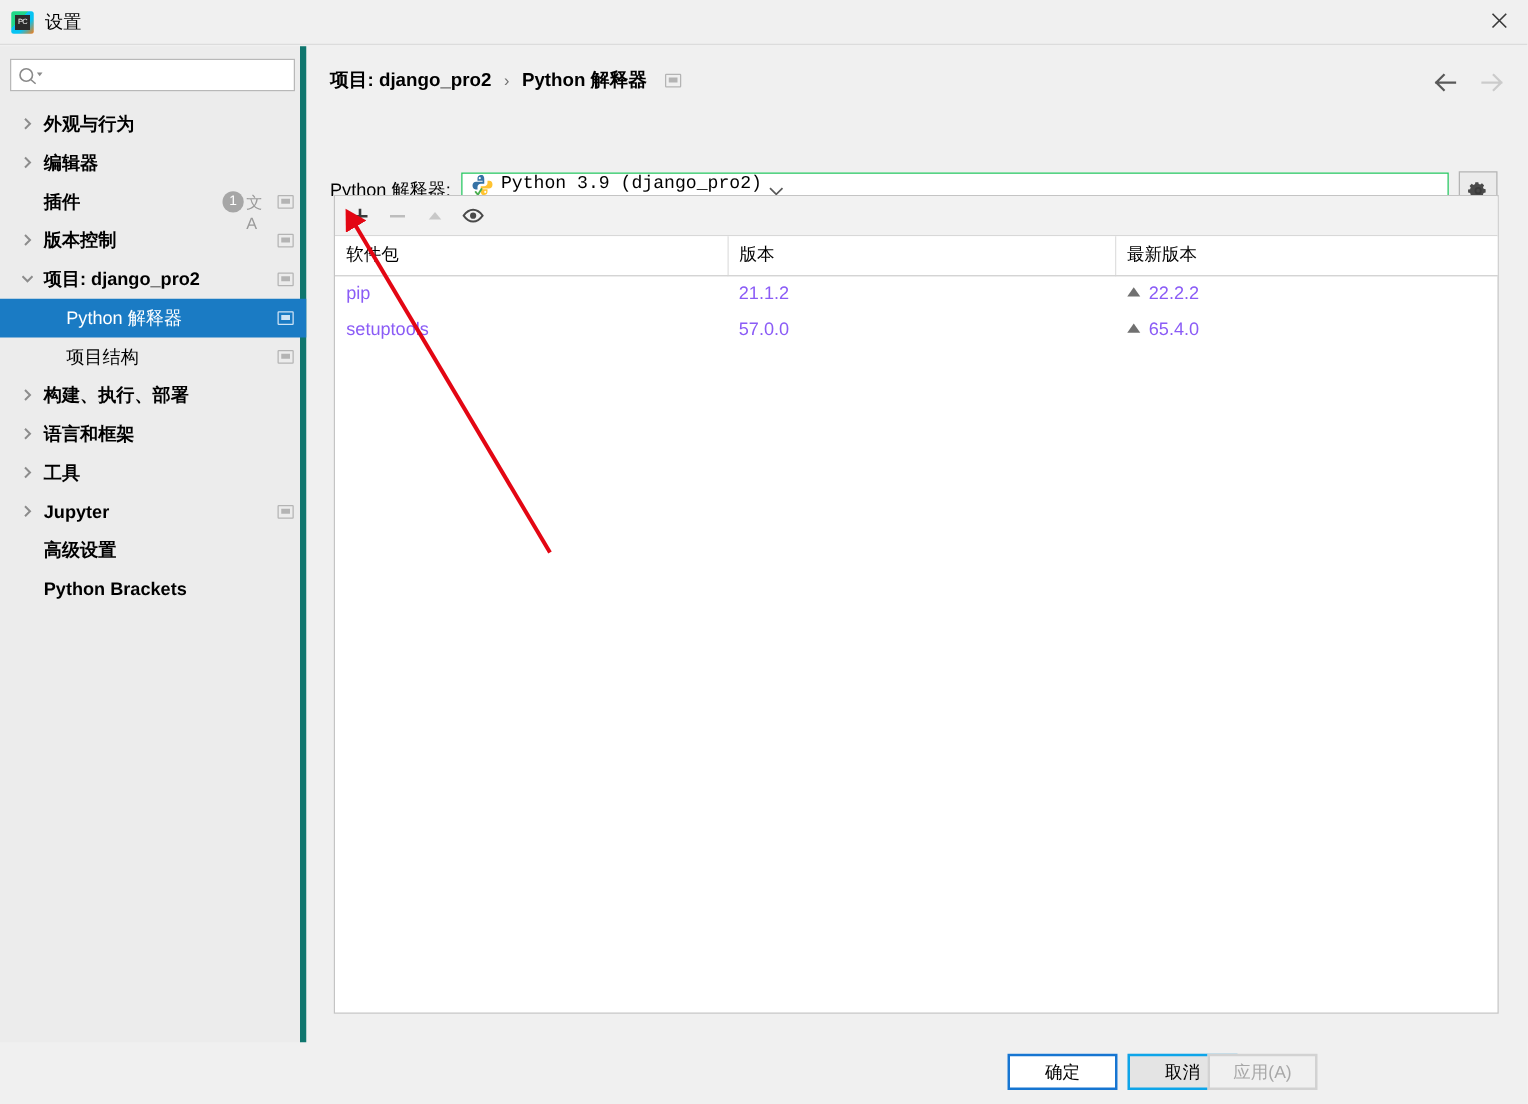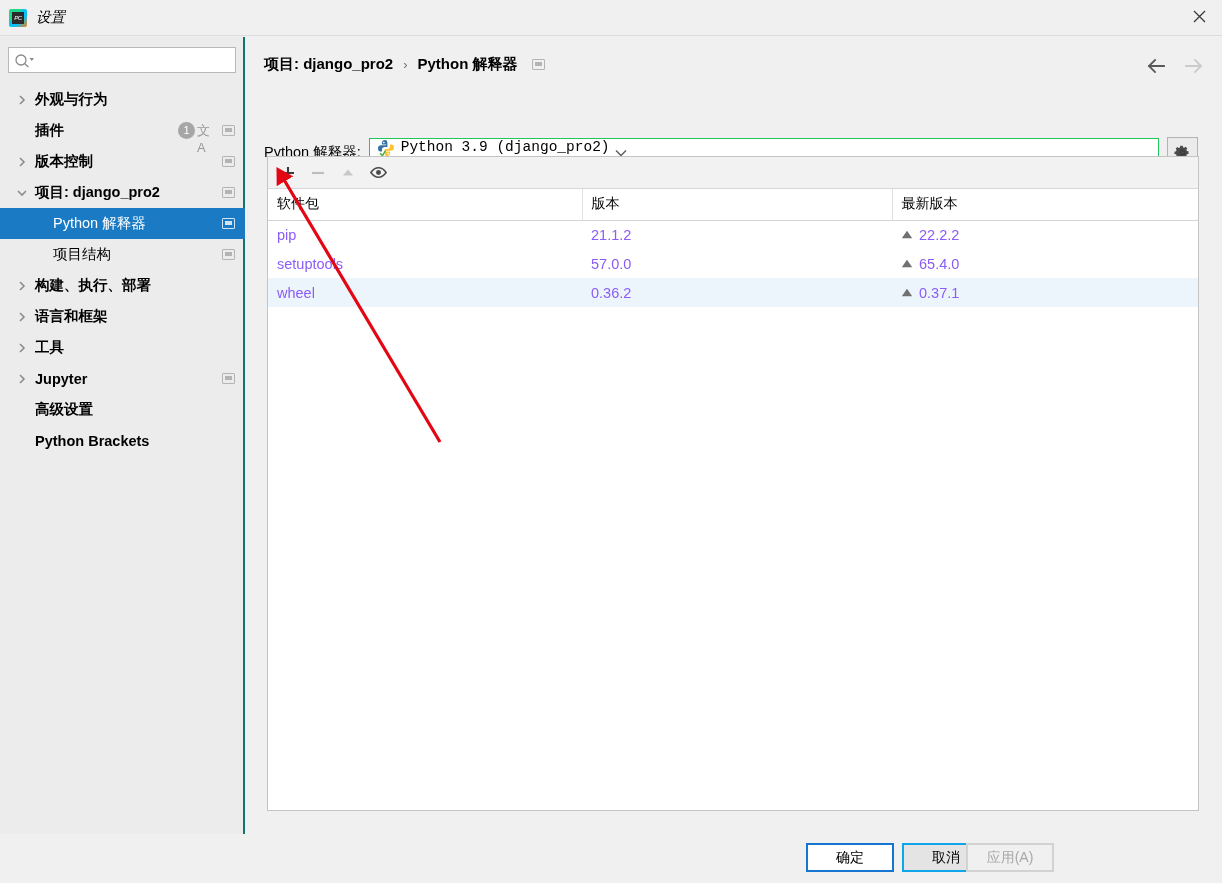--- a/index.html
+++ b/index.html
@@ -16,21 +16,20 @@
     width: 1222px; height: 883px;
     background: #f0f0f0;
   }
 
   
   .titlebar {
     position: absolute; left: 0; top: 0;
     width: 1222px; height: 36px;
     background: #f0f0f0;
     border-bottom: 1px solid #dcdcdc;
-    font-style: italic;
   }
   .title-icon {
     position: absolute; left: 9px; top: 9px;
     width: 18px; height: 18px;
     border-radius: 2px;
     background: linear-gradient(135deg, #21d789 0%, #21d789 38%, #07c3f2 38%, #07c3f2 64%, #f97a12 100%);
     overflow: hidden;
   }
   .title-icon .inner {
     position: absolute; left: 3px; top: 3px;
@@ -51,21 +50,21 @@
     display: flex; align-items: center; justify-content: center;
     cursor: default;
   }
   .close-btn svg { display: block; }
 
   
   .sidebar {
     position: absolute; left: 0; top: 37px;
     width: 245px; height: 797px;
     background: #ececec;
-    border-right: 2px solid #0f766e;
+    border-right: 5px solid #0f766e;
   }
   .search-wrap {
     position: absolute; left: 8px; top: 10px;
     width: 228px; height: 26px;
     background: #ffffff;
     border: 1px solid #b8b8b8;
   }
   .search-icon-box {
     position: absolute; left: 5px; top: 4px;
     width: 22px; height: 18px;
@@ -317,20 +316,26 @@
       </div>
       <input class="search-input" type="text" value="" placeholder="" style="">
     </div>
 
     <div class="tree" id="tree">
         <div class="tree-row lvl0">
           <span class="tree-arrow"><svg width="12" height="12" viewBox="0 0 12 12">
               <path d="M4 2 L8 6 L4 10" stroke="#8c8c8c" stroke-width="1.6" fill="none"></path>
             </svg></span>
           <span class="tree-label">外观与行为</span>
+        </div>
+        <div class="tree-row lvl0">
+          <span class="tree-arrow"><svg width="12" height="12" viewBox="0 0 12 12">
+              <path d="M4 2 L8 6 L4 10" stroke="#8c8c8c" stroke-width="1.6" fill="none"></path>
+            </svg></span>
+          <span class="tree-label">编辑器</span>
         </div>
         <div class="tree-row lvl0 noarrow">
           <span class="tree-label">插件</span>
           <span class="row-badge">1</span>
           <span class="row-trans">文A</span>
           <span class="row-monitor"></span>
         </div>
         <div class="tree-row lvl0">
           <span class="tree-arrow"><svg width="12" height="12" viewBox="0 0 12 12">
               <path d="M4 2 L8 6 L4 10" stroke="#8c8c8c" stroke-width="1.6" fill="none"></path>
@@ -484,27 +489,20 @@
                     <path d="M6 0.8 L11.2 8.2 L0.8 8.2 Z" fill="#707070"></path>
                   </svg></span><span>22.2.2</span></td>
             </tr>
             <tr class="pkg-row">
               <td>setuptools</td>
               <td>57.0.0</td>
               <td><span class="up-tri"><svg width="12" height="9" viewBox="0 0 12 9">
                     <path d="M6 0.8 L11.2 8.2 L0.8 8.2 Z" fill="#707070"></path>
                   </svg></span><span>65.4.0</span></td>
             </tr>
-            <tr class="pkg-row selected">
-              <td>wheel</td>
-              <td>0.36.2</td>
-              <td><span class="up-tri"><svg width="12" height="9" viewBox="0 0 12 9">
-                    <path d="M6 0.8 L11.2 8.2 L0.8 8.2 Z" fill="#707070"></path>
-                  </svg></span><span>0.37.1</span></td>
-            </tr>
           </tbody>
       </table>
     </div>
   </div>
 
   <div class="bottombar">
     <div class="btn btn-ok">确定</div>
     <div class="btn btn-cancel">取消</div>
     <div class="btn btn-apply">应用(A)</div>
   </div>

